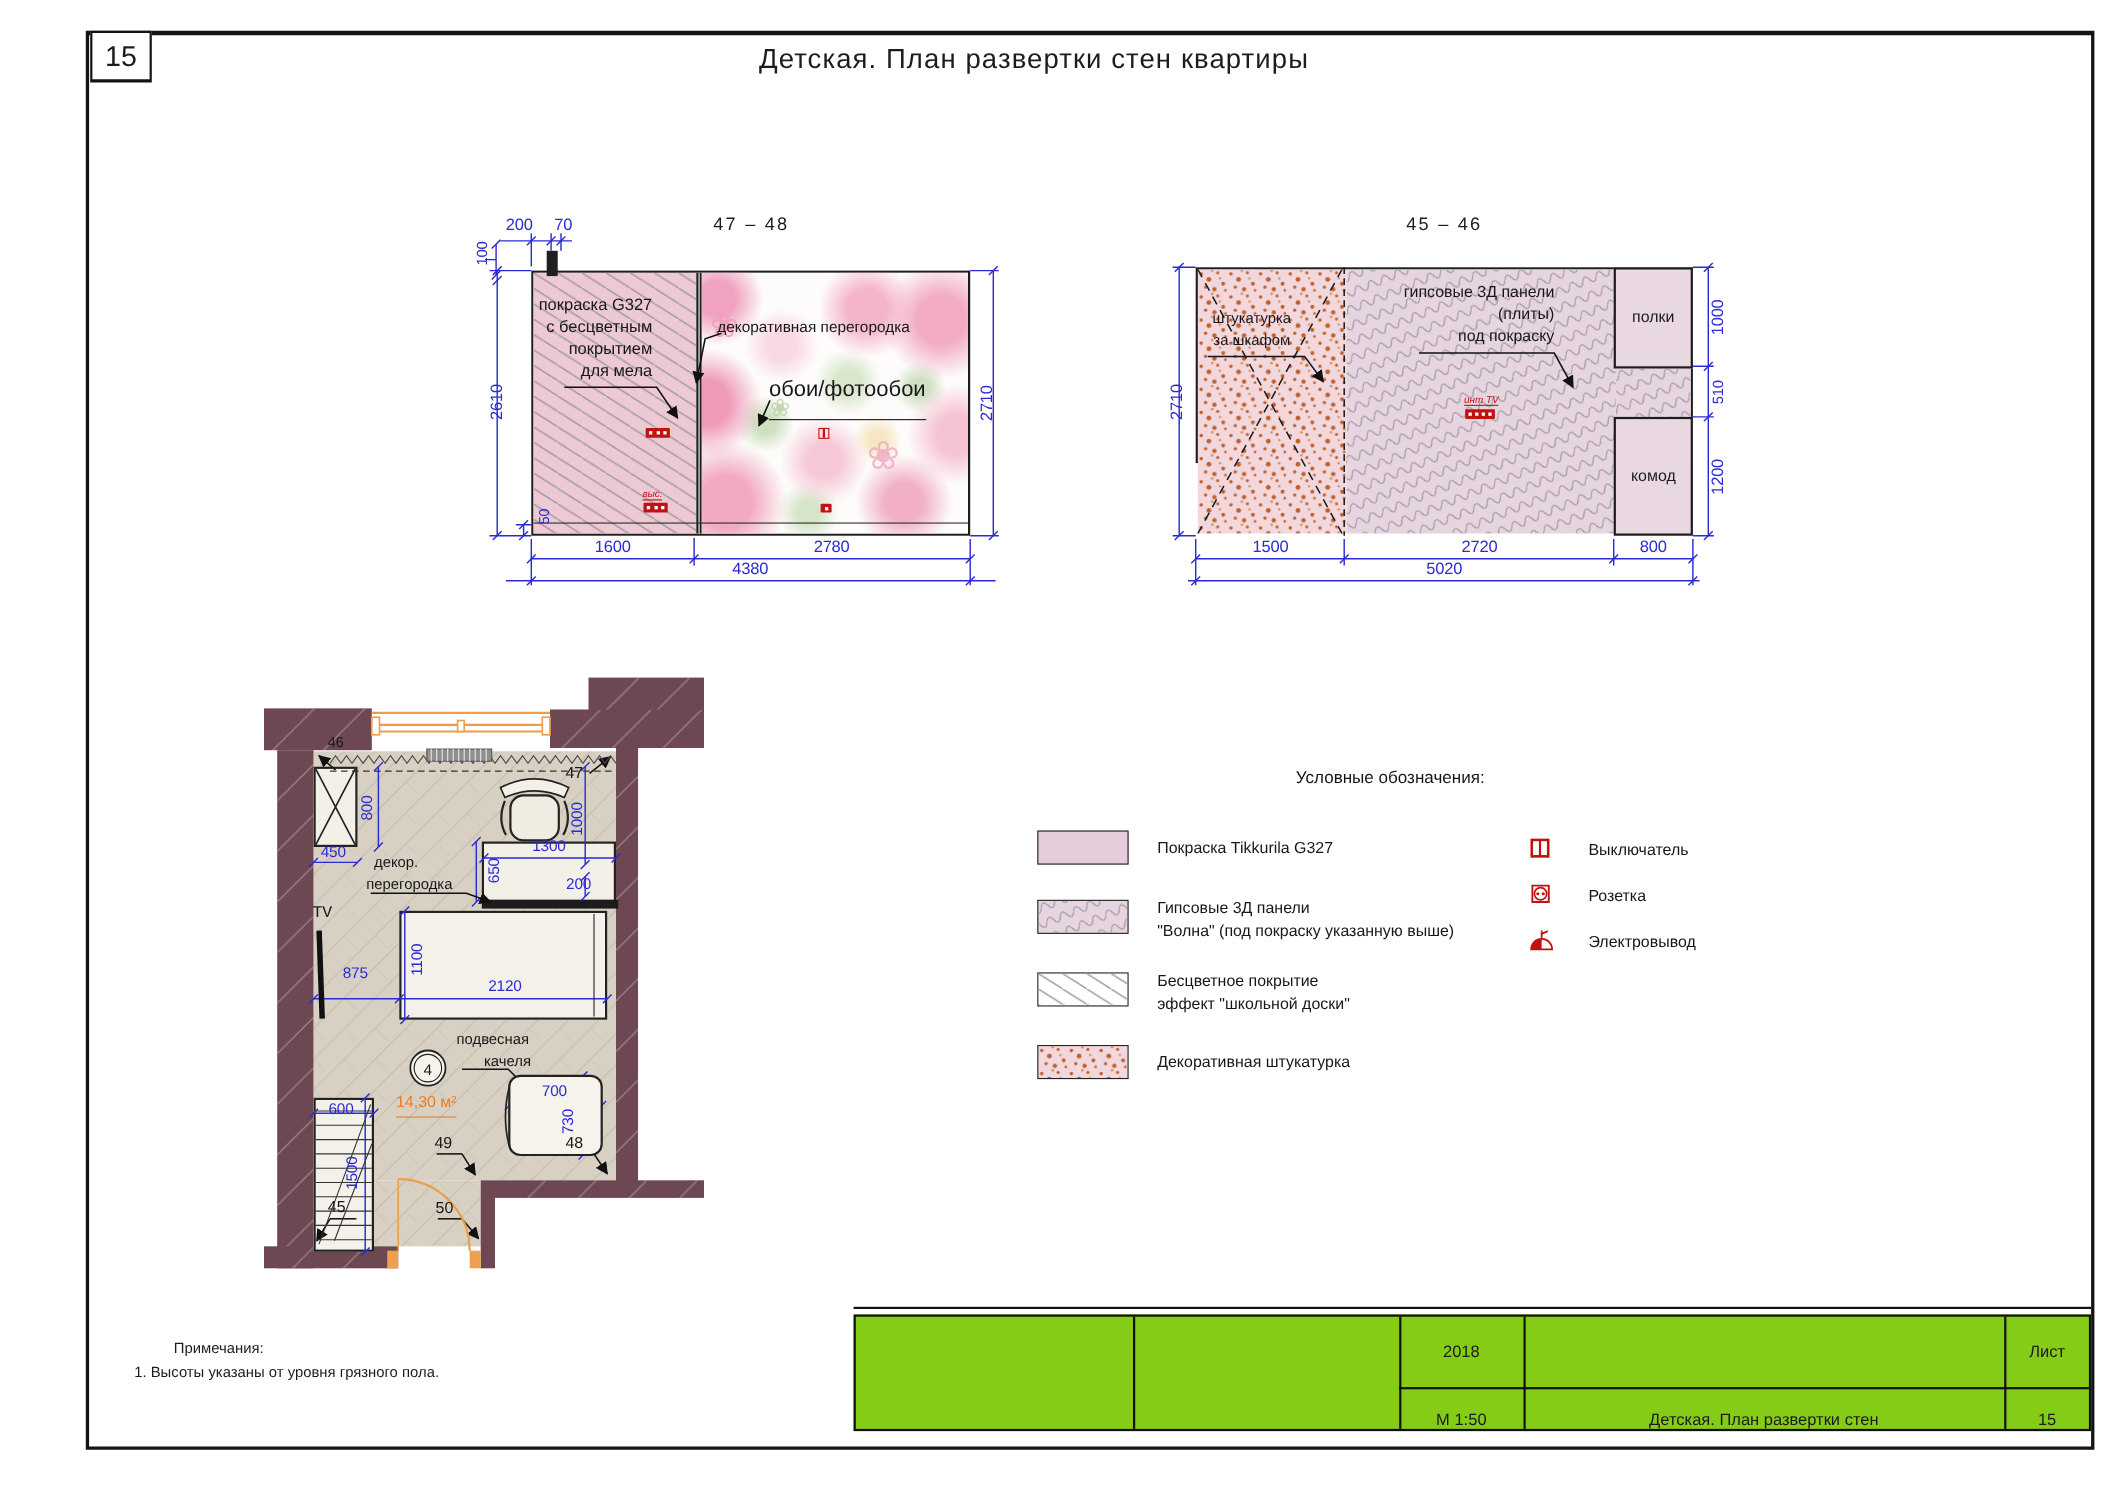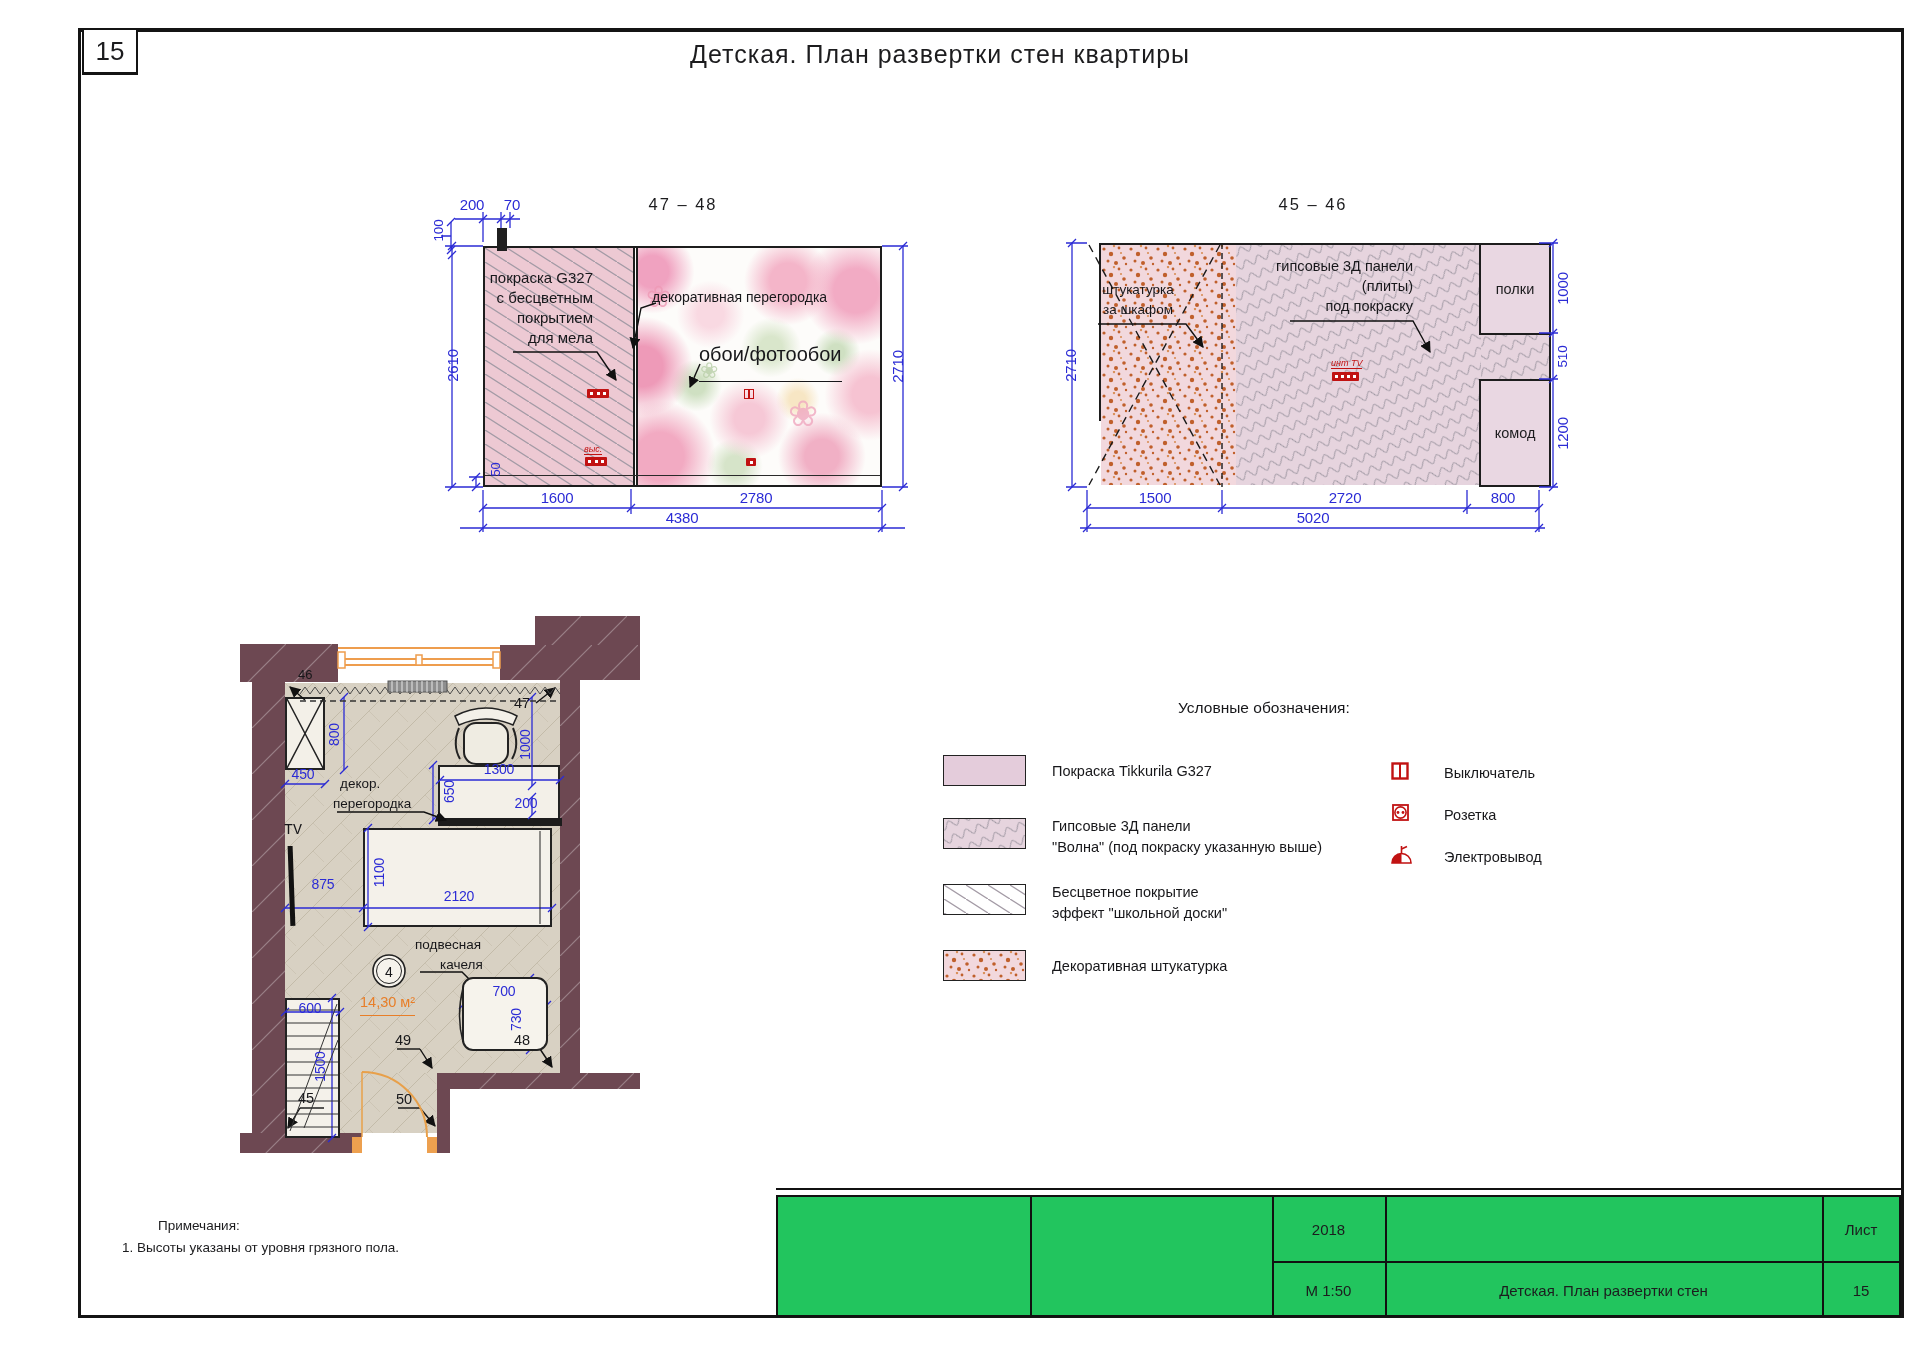--- a/index.html
+++ b/index.html
@@ -51,22 +51,22 @@
         justify-content:space-evenly;z-index:6;}
   .sock i{width:3px;height:3px;background:#fff;display:block;}
   .sw{position:absolute;width:10px;height:10px;border:1.6px solid #c11212;box-sizing:border-box;z-index:6;}
   .sw i{display:block;width:1.6px;height:100%;background:#c11212;margin:0 auto;}
   .rnote{position:absolute;color:#c11212;font-size:9px;font-style:italic;
          border-bottom:1px solid #c11212;line-height:10px;z-index:6;white-space:nowrap;}
   
   .swatch{position:absolute;width:83px;height:31px;border:1.6px solid #222;box-sizing:border-box;z-index:3;}
   .licon{position:absolute;z-index:6;}
   
-  .tblock{position:absolute;left:776px;top:1195px;width:1125px;height:122px;
-          border:2.5px solid #111;box-sizing:border-box;background:#22c55e;z-index:4;text-decoration:underline;}
+  .tblock{position:absolute;left:776px;top:1195px;width:1125px;height:106px;
+          border:2.5px solid #111;box-sizing:border-box;background:#84cc16;z-index:4;text-decoration:underline;}
   .tbv{position:absolute;top:0;bottom:0;width:2px;background:#111;}
   .tbtxt{position:absolute;text-align:center;font-size:15px;z-index:6;}
   .note{position:absolute;font-size:13.5px;z-index:6;white-space:nowrap;}
 </style>
 </head>
 <body>
 
 <svg width="0" height="0" style="position:absolute">
   <defs>
     <pattern id="pat-hatch" width="22" height="14" patternUnits="userSpaceOnUse">
@@ -157,21 +157,21 @@
   <div class="rnote" style="left:584px;top:444px;">выс.</div>
   <div class="sw" style="left:744px;top:389px;">
       <i></i>
     </div>
   <div class="sock" style="left:746px;top:458px;width:10px;height:8px;">
       <i></i>
     </div>
 
   <div class="eltitle" style="left:1257px;top:195px;width:112px;">45 – 46</div>
 
-  <div class="wallbox" style="left:1087px;top:243px;width:452px;height:178px;margin-left:12px;">
+  <div class="wallbox" style="left:1087px;top:243px;width:452px;height:178px;">
     <div class="abs stipplebg" style="left:0;top:0;width:135px;height:240px;">
       <svg class="patfill">
           <rect width="100%" height="100%" fill="url(#pat-stipple)"></rect>
         </svg>
     </div>
     <div class="abs panelbg" style="left:135px;top:0;width:245px;height:240px;">
       <svg class="patfill">
           <rect width="100%" height="100%" fill="url(#pat-wave)"></rect>
         </svg>
     </div>

